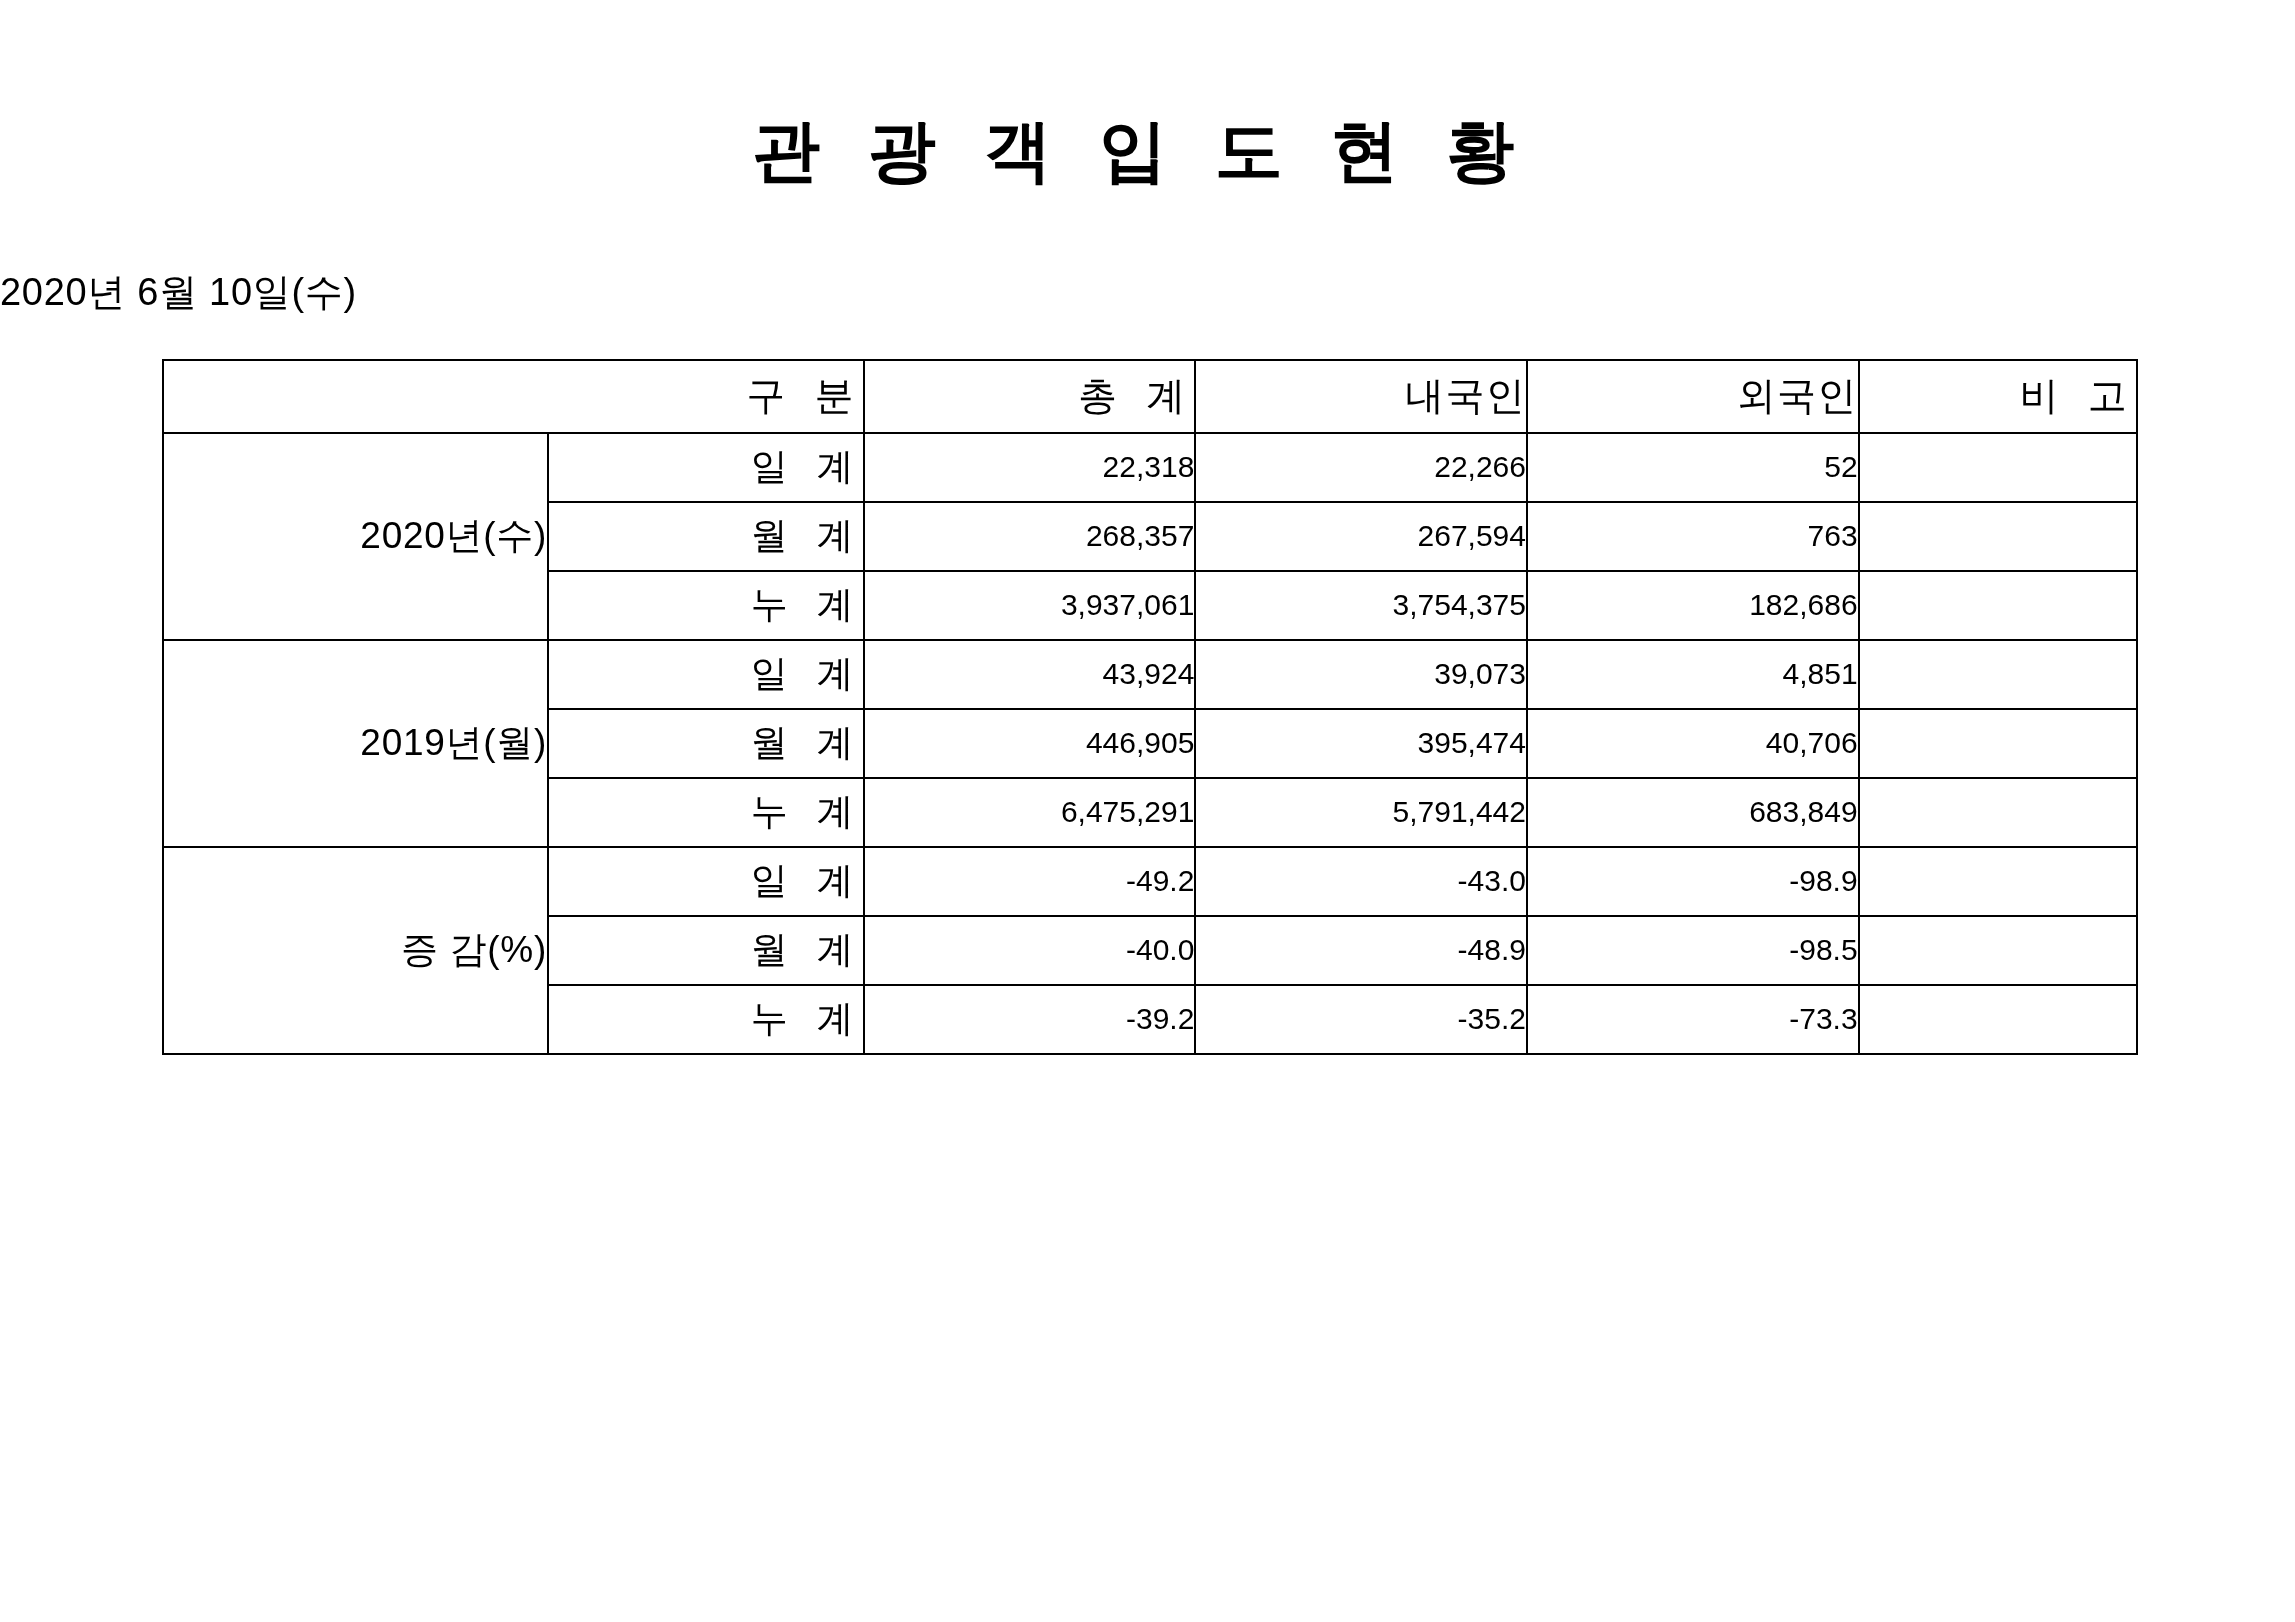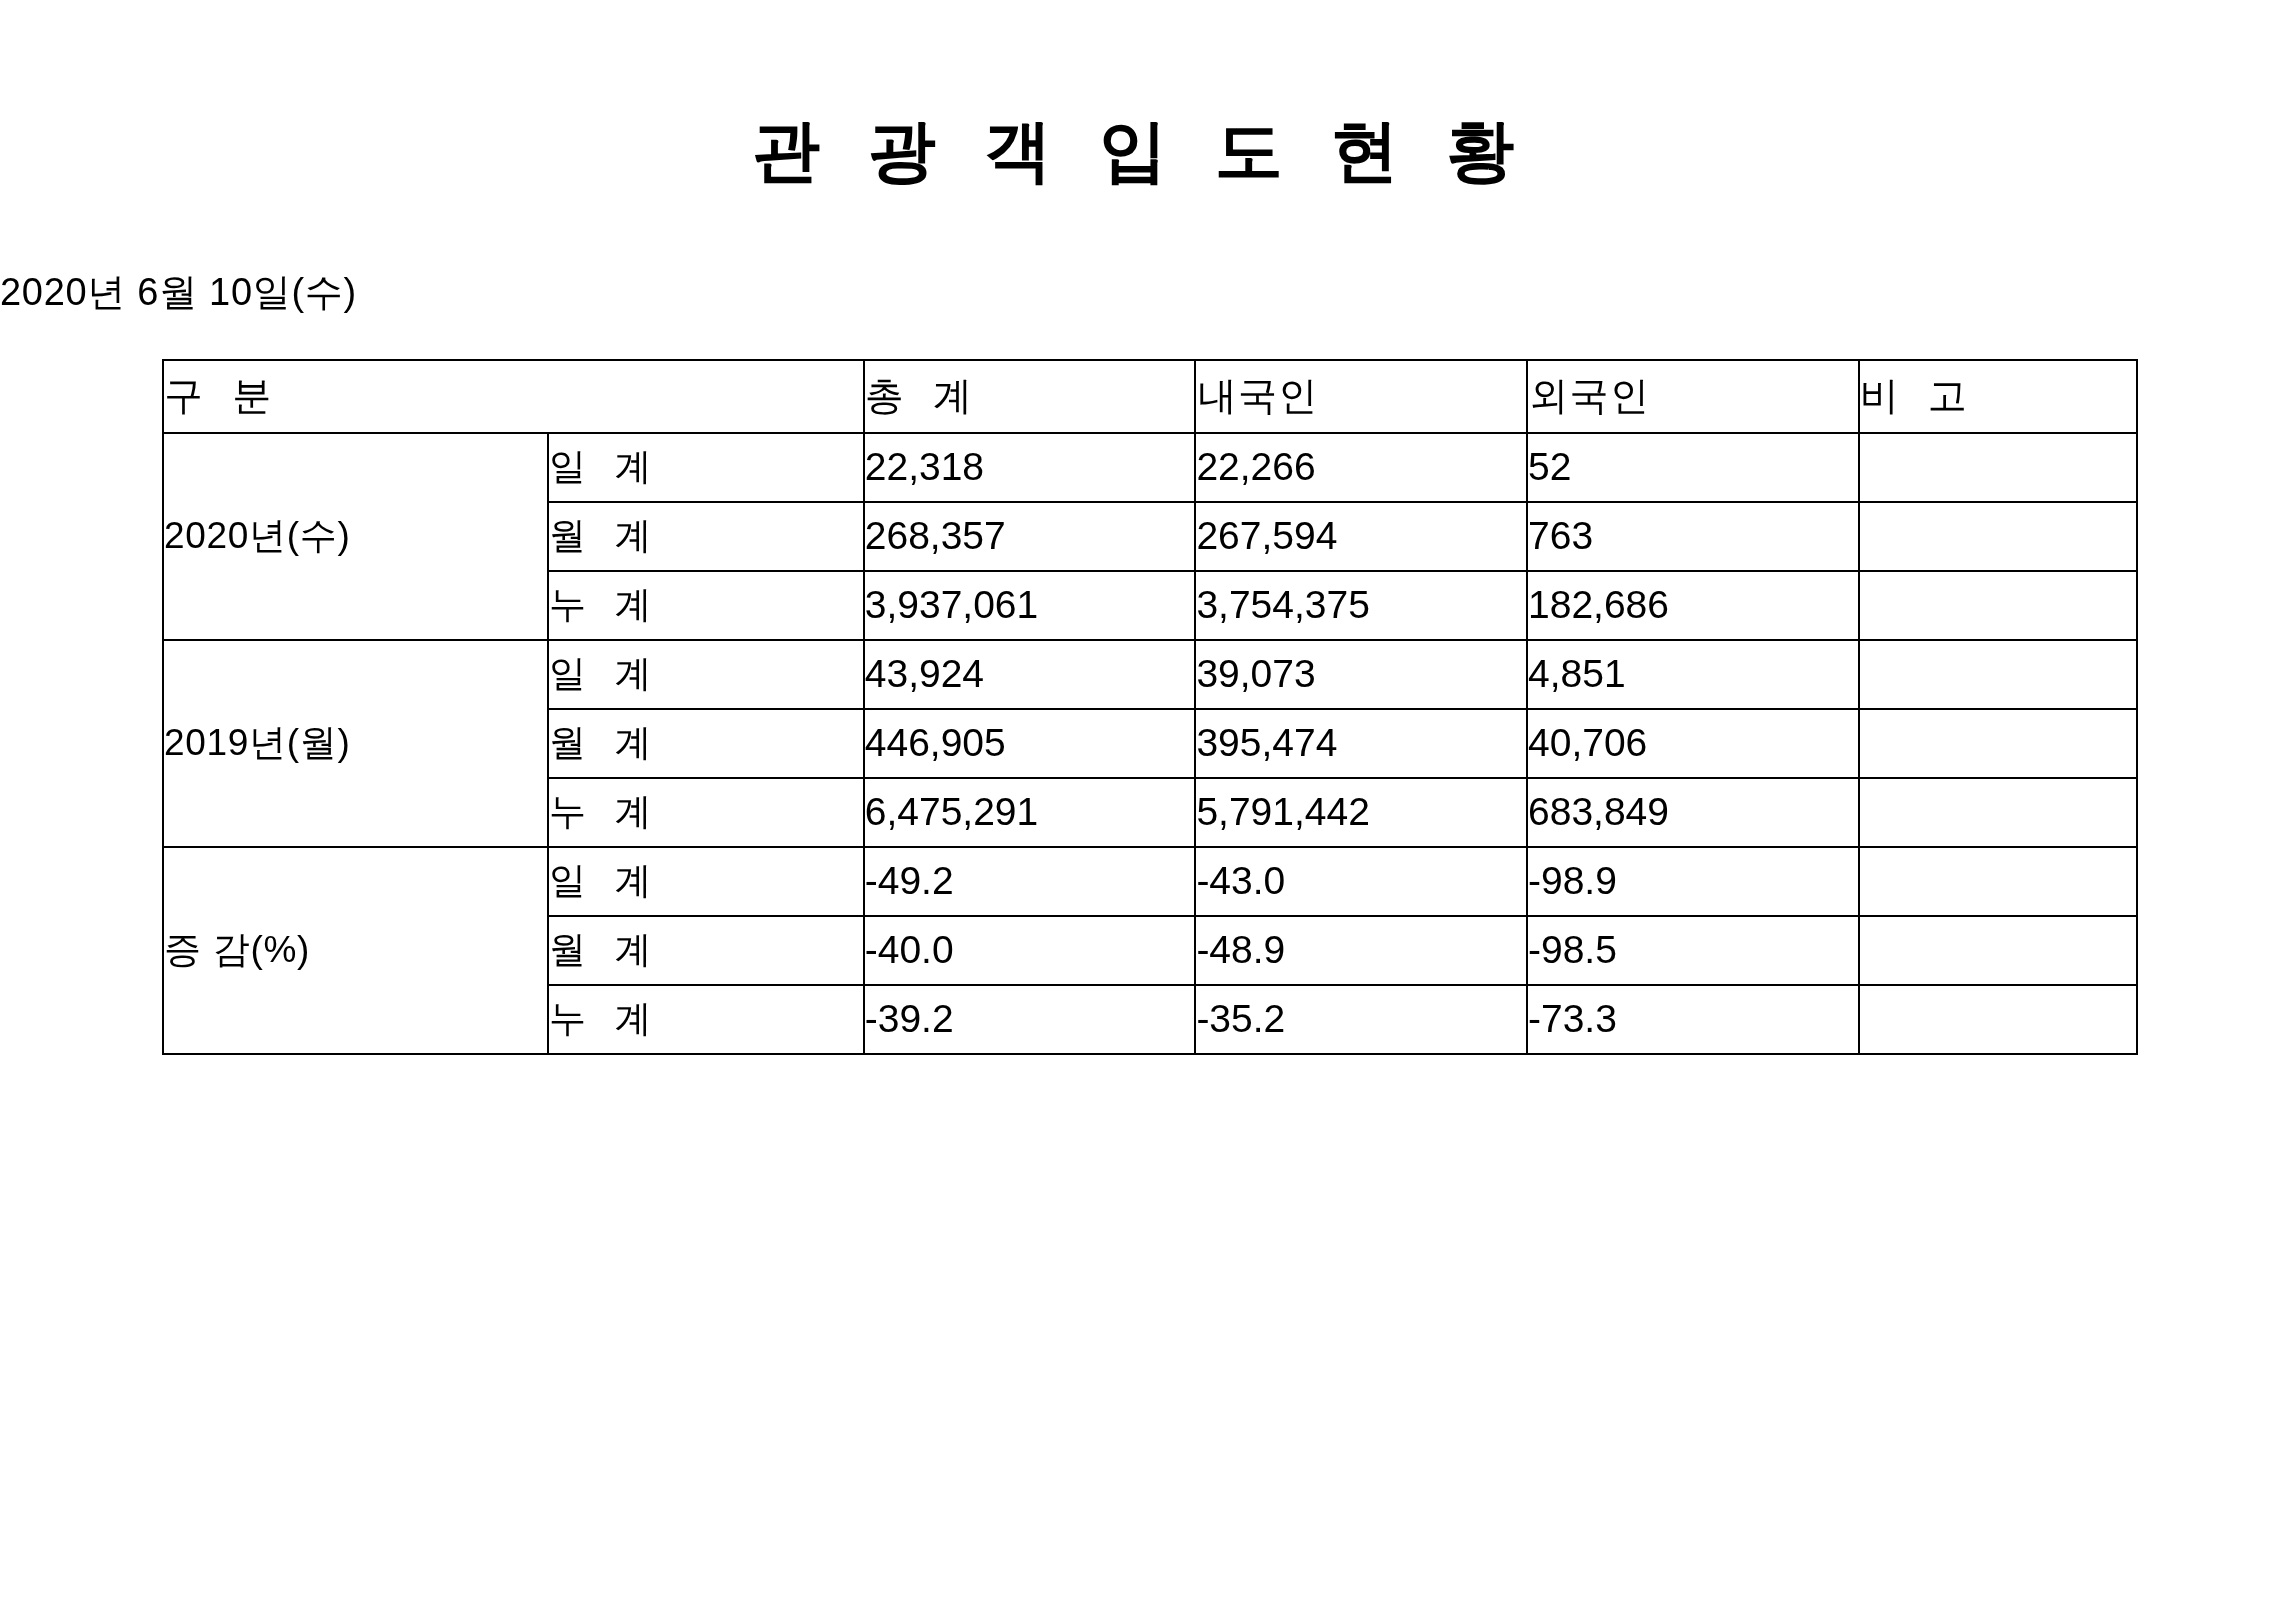--- a/index.html
+++ b/index.html
@@ -42,21 +42,21 @@
     padding-left: 162px;
     padding-right: 157px;
   }
   table.report {
     border-collapse: collapse;
     width: 100%;
     table-layout: fixed;
   }
   table.report td, table.report th {
     border: 2px solid #000000;
-    text-align: left;
+    text-align: right;
     vertical-align: middle;
     font-weight: normal;
     padding: 0;
   }
   
   col.c-group { width: 19.5%; }
   col.c-sub   { width: 16.0%; }
   col.c-total { width: 16.8%; }
   col.c-dom   { width: 16.8%; }
   col.c-for   { width: 16.8%; }
@@ -79,21 +79,21 @@
   .group-cell {
     font-size: 37px;
     letter-spacing: 0.7px;
   }
   .sub-cell {
     font-size: 37px;
     letter-spacing: 9.2px;
     padding-left: 9.2px;
   }
   .num-cell {
-    font-size: 39px;
+    font-size: 30px;
     letter-spacing: 0px;
     margin-left: 36px;
   }
   .note-cell {
     font-size: 30px;
   }
   .thick-top td {
     border-top-width: 3.3px;
   }
 </style>

